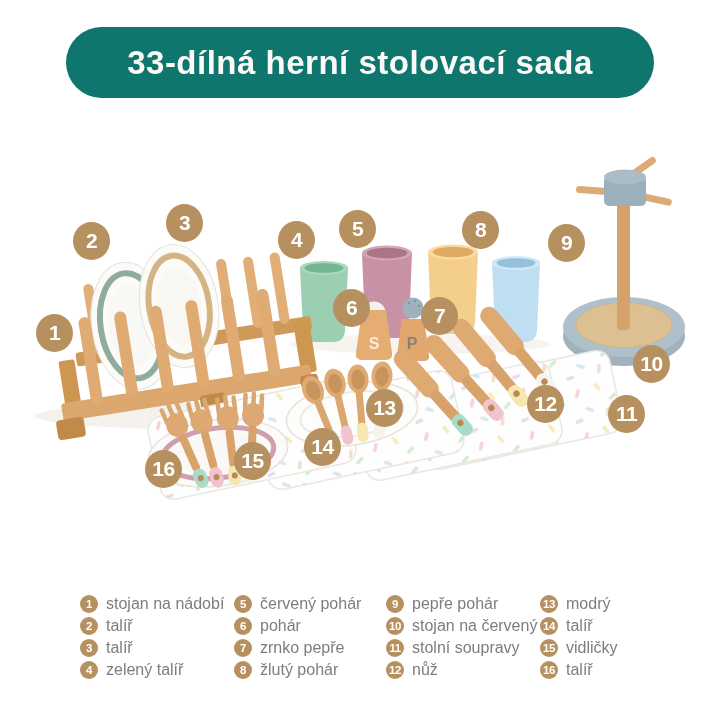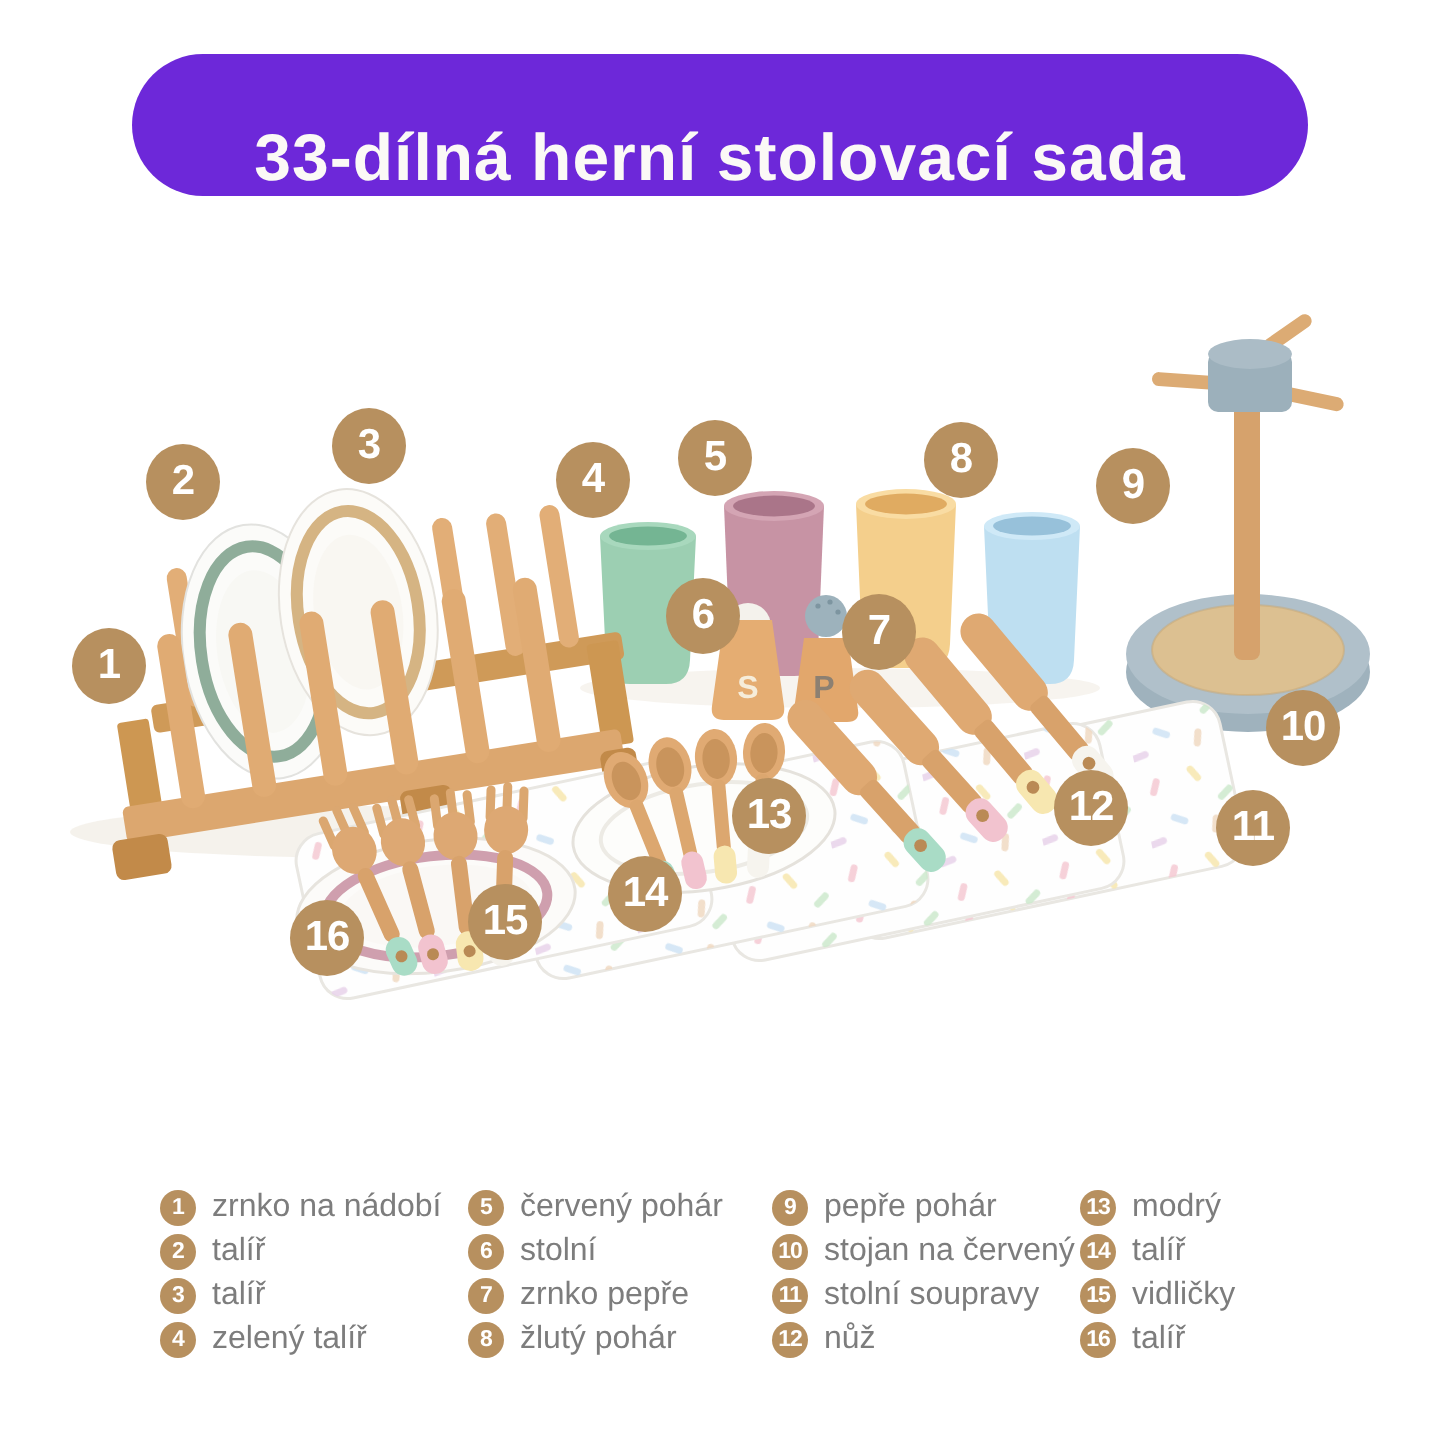--- a/index.html
+++ b/index.html
@@ -3,21 +3,21 @@
 <meta charset="utf-8">
 <style>
   html,body{margin:0;padding:0;}
   body{
     width:720px;height:720px;position:relative;background:#ffffff;
     font-family:"Liberation Sans",sans-serif;overflow:hidden;
   }
   
   .banner{
     position:absolute;left:66px;top:27px;width:588px;height:71px;
-    background:#6d28d9;border-radius:36px;display:flex;align-items:flex-end;justify-content:center;
+    background:#0f766e;border-radius:36px;display:flex;align-items:center;justify-content:center;
     z-index:6;
   }
   .banner .title{
     color:#fbf9f6;font-size:33px;font-weight:bold;letter-spacing:.5px;white-space:nowrap;
   }
   
   .scene{position:absolute;left:0;top:0;z-index:1;}
   
   .cb{
     position:absolute;width:37px;height:38px;border-radius:50%;
@@ -286,21 +286,21 @@
 <div class="cb cb12">12</div>
 <div class="cb cb13">13</div>
 <div class="cb cb14">14</div>
 <div class="cb cb15">15</div>
 <div class="cb cb16">16</div>
 
 <div class="legend">
   <div class="legend-col lc1">
     <div class="legend-row">
       <span class="lnum">1</span>
-      <span class="llabel">zrnko na nádobí</span>
+      <span class="llabel">stojan na nádobí</span>
     </div>
     <div class="legend-row">
       <span class="lnum">2</span>
       <span class="llabel">talíř</span>
     </div>
     <div class="legend-row">
       <span class="lnum">3</span>
       <span class="llabel">talíř</span>
     </div>
     <div class="legend-row">
@@ -308,21 +308,21 @@
       <span class="llabel">zelený talíř</span>
     </div>
   </div>
   <div class="legend-col lc2">
     <div class="legend-row">
       <span class="lnum">5</span>
       <span class="llabel">červený pohár</span>
     </div>
     <div class="legend-row">
       <span class="lnum">6</span>
-      <span class="llabel">stolní</span>
+      <span class="llabel">pohár</span>
     </div>
     <div class="legend-row">
       <span class="lnum">7</span>
       <span class="llabel">zrnko pepře</span>
     </div>
     <div class="legend-row">
       <span class="lnum">8</span>
       <span class="llabel">žlutý pohár</span>
     </div>
   </div>

